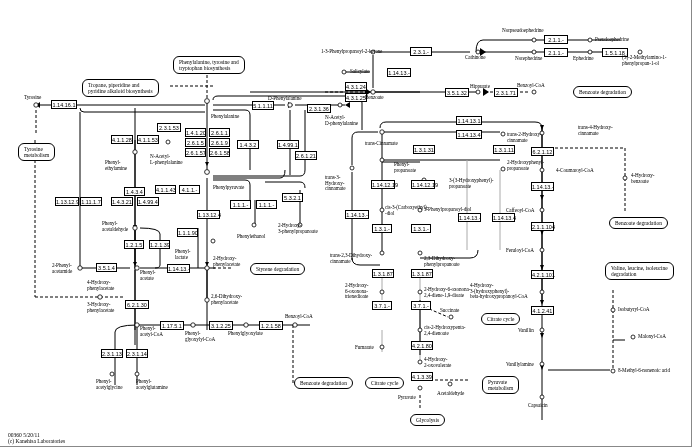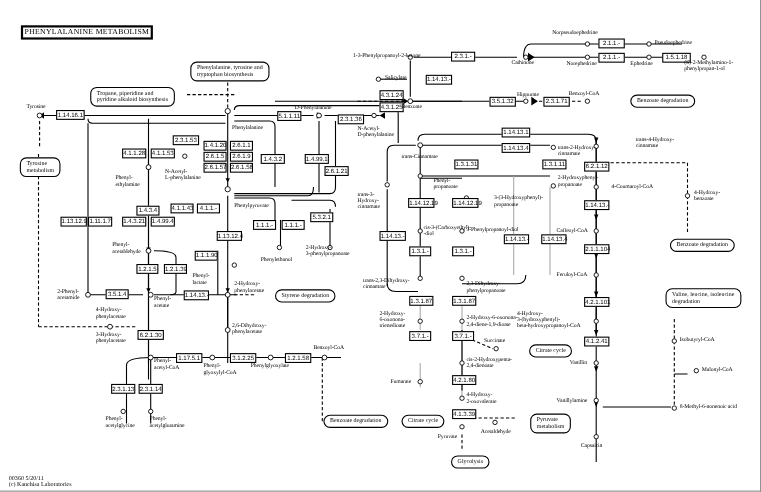--- a/index.html
+++ b/index.html
@@ -179,21 +179,20 @@
     <circle cx="542" cy="330" r="2"></circle>
     <circle cx="542" cy="364" r="2"></circle>
     <circle cx="542" cy="397" r="2"></circle>
     <circle cx="613" cy="310" r="2"></circle>
     <circle cx="633" cy="337" r="2"></circle>
     <circle cx="613" cy="371" r="2"></circle>
     <circle cx="625" cy="178" r="2"></circle>
   </g>
 </svg>
 
-<div class="title">PHENYLALANINE METABOLISM</div>
 
 <div class="map" style="left:173px;top:56px;">Phenylalanine, tyrosine and
 tryptophan biosynthesis</div>
 <div class="map" style="left:82px;top:79px;">Tropane, piperidine and
 pyridine alkaloid biosynthesis</div>
 <div class="map" style="left:18px;top:143px;">Tyrosine
 metabolism</div>
 <div class="map" style="left:573px;top:86px;">Benzoate degradation</div>
 <div class="map" style="left:609px;top:217px;">Benzoate degradation</div>
 <div class="map" style="left:294px;top:377px;">Benzoate degradation</div>

